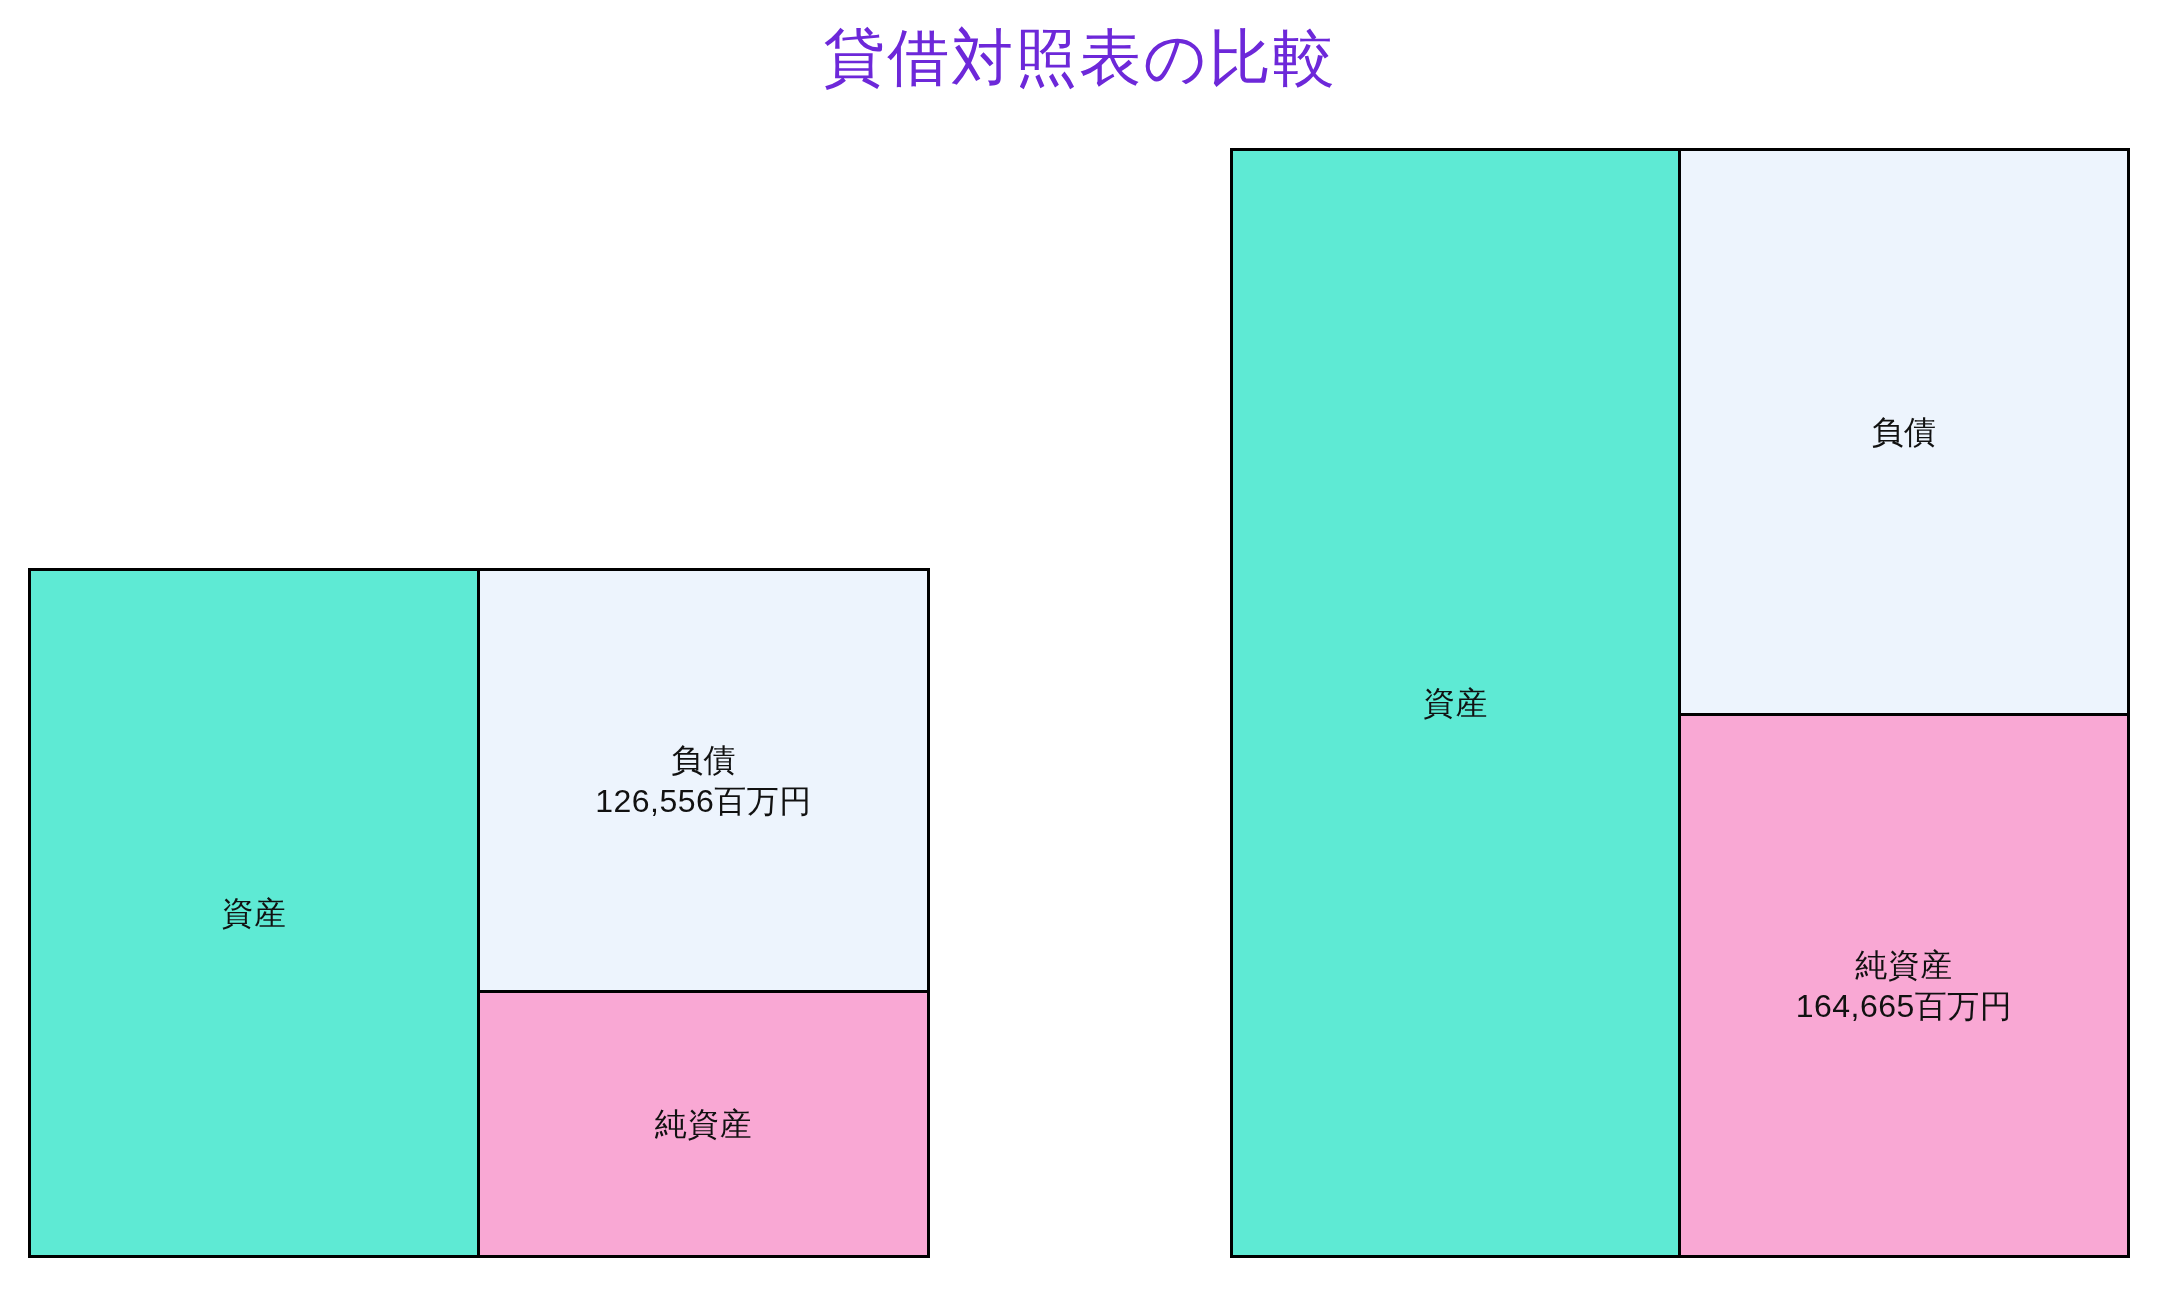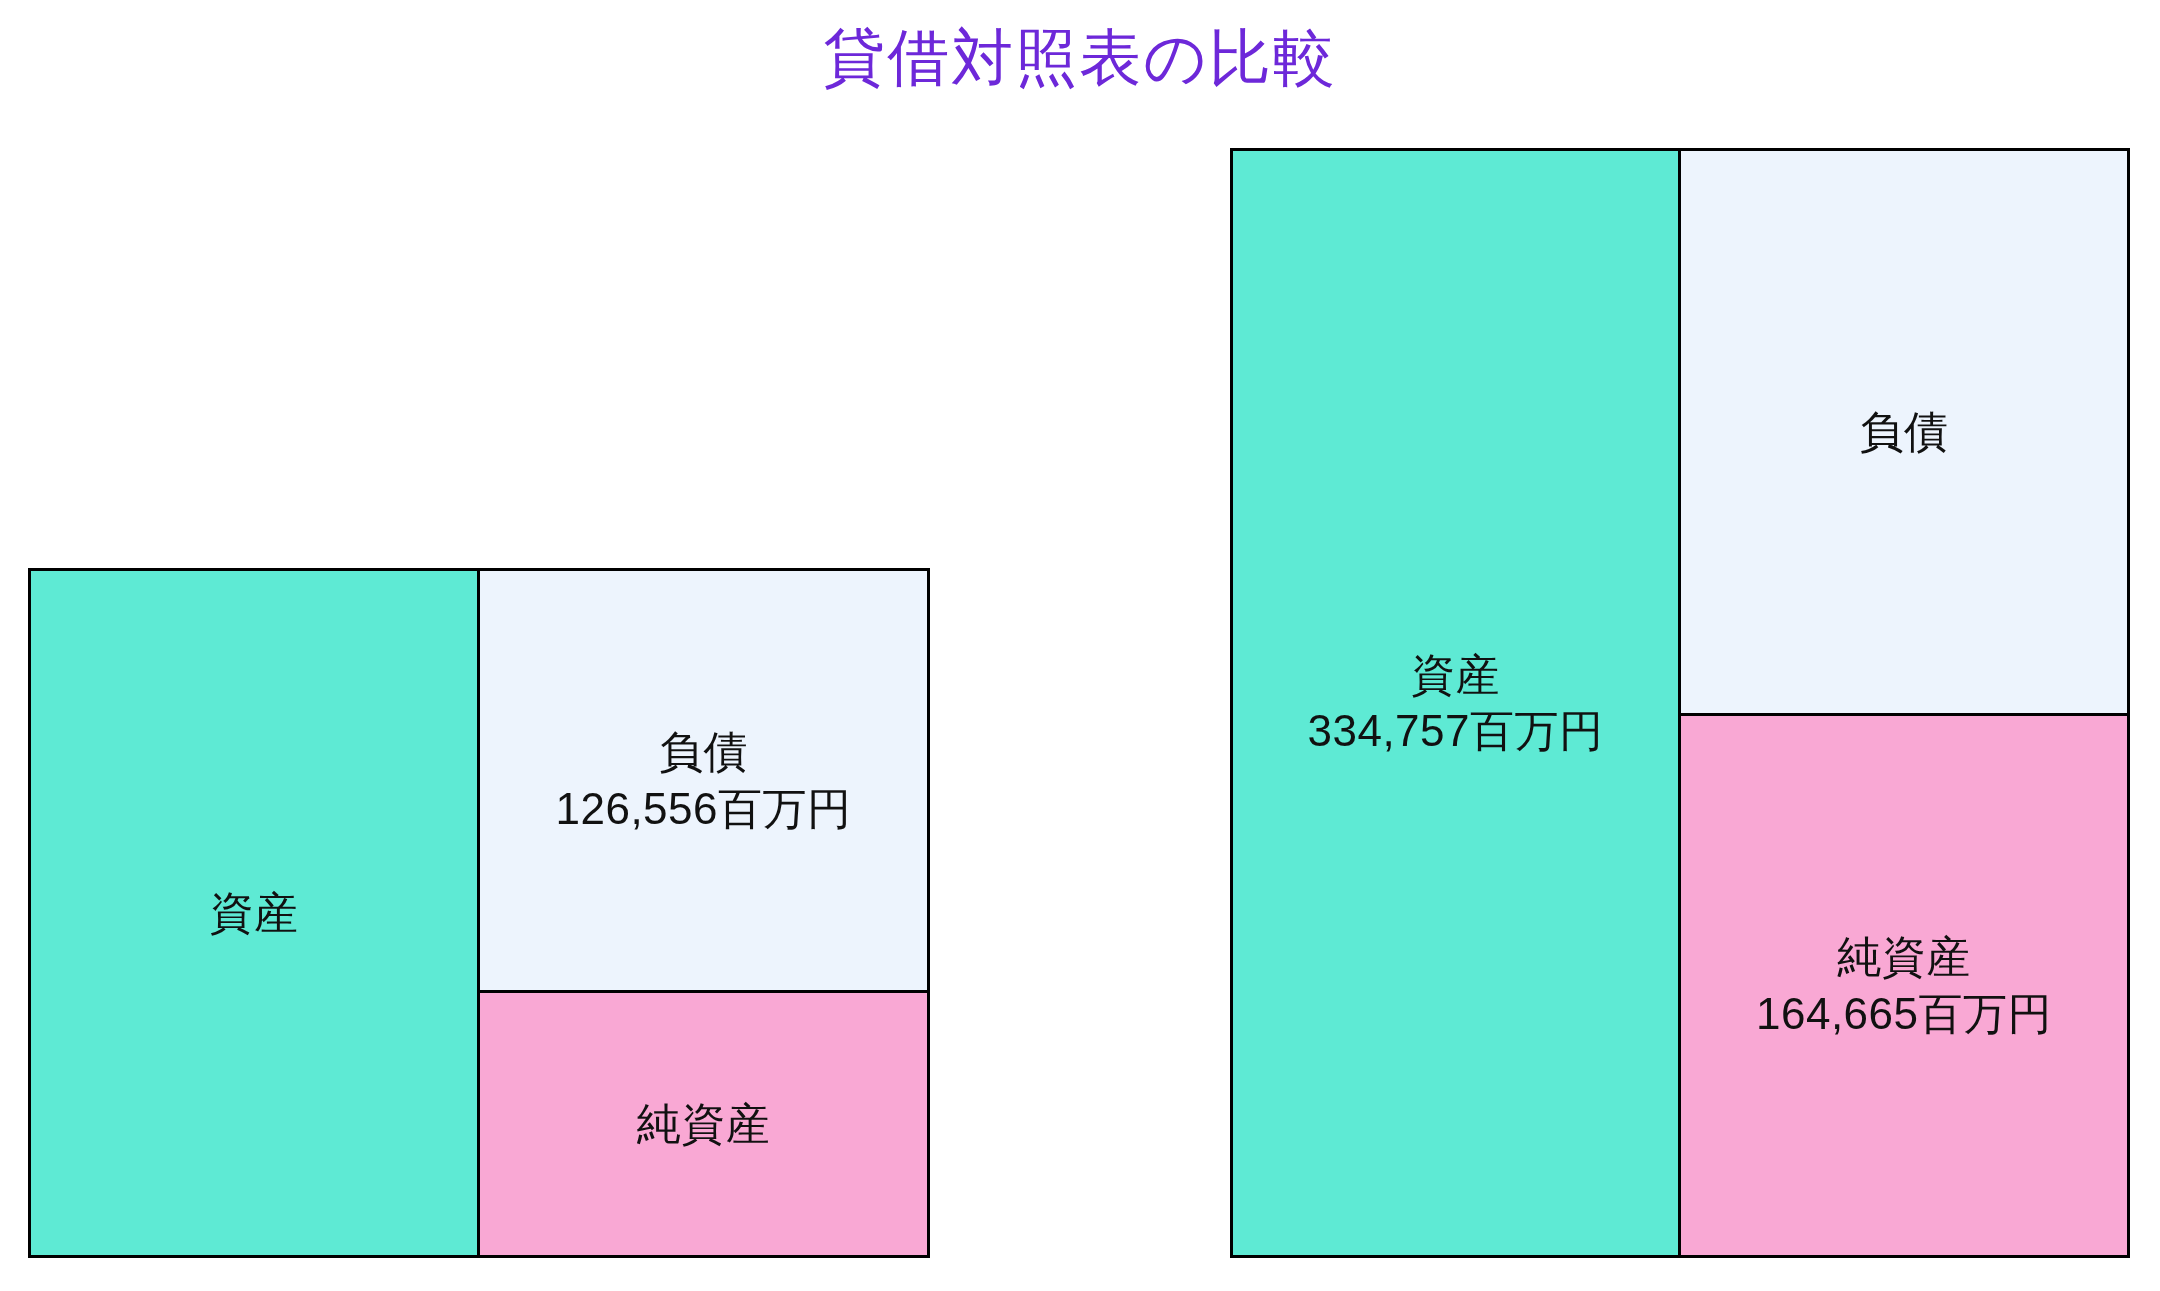--- a/index.html
+++ b/index.html
@@ -39,21 +39,21 @@
     box-sizing: border-box;
     border: 3px solid #000000;
     display: flex;
     align-items: center;
     justify-content: center;
     text-align: center;
     overflow: hidden;
   }
 
   .bs-block .bs-label {
-    font-size: 44px;
+    font-size: 32px;
     line-height: 1.28;
     letter-spacing: 0.5px;
     color: #111111;
     padding: 2px 6px;
     white-space: nowrap;
   }
 
   .bs-label .bs-name {
     display: block;
   }
@@ -90,21 +90,20 @@
       <span class="bs-name">純資産</span>
     </span>
   </div>
 </div>
 
 <div class="bs-figure" id="figure-right" style="left:1230px; top:148px; width:900px; height:1110px;">
 
   <div class="bs-block fill-asset" style="left:0px; top:0px; width:451px; height:1110px;">
     <span class="bs-label">
       <span class="bs-name">資産</span>
-      <span class="bs-amount">334,757百万円</span>
     </span>
   </div>
 
   <div class="bs-block fill-liability" style="left:448px; top:0px; width:452px; height:568px;">
     <span class="bs-label">
       <span class="bs-name">負債</span>
     </span>
   </div>
 
   <div class="bs-block fill-netassets" style="left:448px; top:565px; width:452px; height:545px;">

